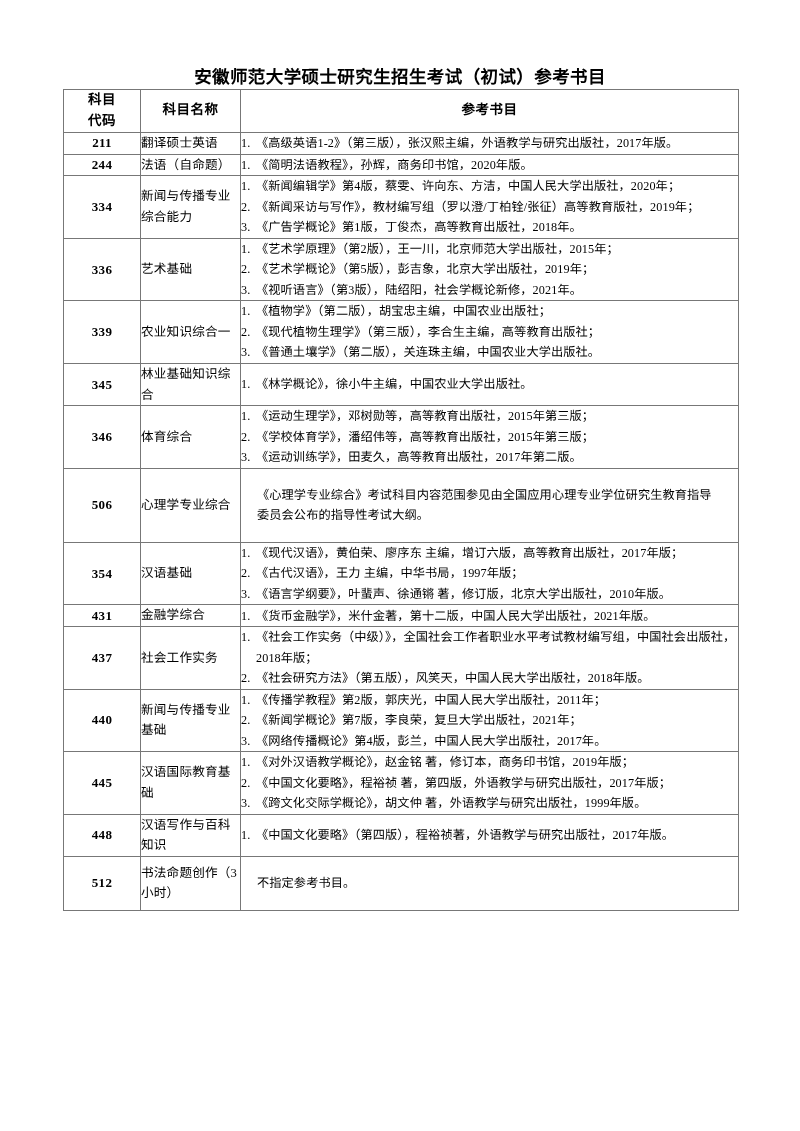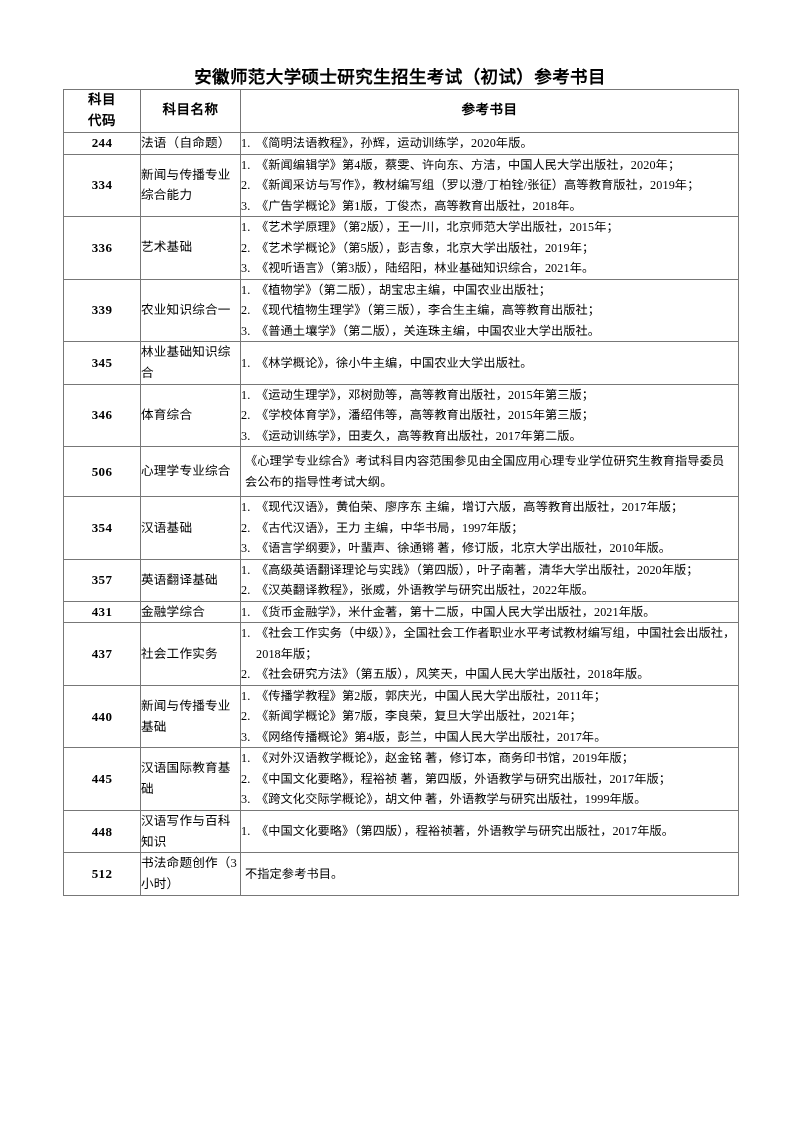--- a/index.html
+++ b/index.html
@@ -99,21 +99,21 @@
     text-indent: 0;
     padding-left: 15px;
     position: relative;
   }
   td.books ol.refs > li .marker {
     position: absolute;
     left: 0;
     top: 0;
   }
   td.books p.plain {
-    margin: 4px;
+    margin: 16px;
     padding: 0;
   }
 </style>
 </head>
 <body>
 
 <div class="page">
 
   <h1 class="doc-title">安徽师范大学硕士研究生招生考试（初试）参考书目</h1>
 
@@ -129,25 +129,34 @@
           <th class="hd">
             <span class="hd-line">科目</span>
             <span class="hd-line">代码</span>
           </th>
           <th class="hd">科目名称</th>
           <th class="hd">参考书目</th>
         </tr>
       </thead>
       <tbody id="table-body">
           <tr>
+            <td class="code">211</td>
+            <td class="name center-name">翻译硕士英语</td>
+            <td class="books">
+              <ol class="refs">
+                <li><span class="marker">1.</span><span>《高级英语1-2》（第三版），张汉熙主编，外语教学与研究出版社，2017年版。</span></li>
+              </ol>
+            </td>
+          </tr>
+          <tr>
             <td class="code">244</td>
             <td class="name center-name">法语（自命题）</td>
             <td class="books">
               <ol class="refs">
-                <li><span class="marker">1.</span><span>《简明法语教程》，孙辉，运动训练学，2020年版。</span></li>
+                <li><span class="marker">1.</span><span>《简明法语教程》，孙辉，商务印书馆，2020年版。</span></li>
               </ol>
             </td>
           </tr>
           <tr>
             <td class="code">334</td>
             <td class="name center-name">新闻与传播专业综合能力</td>
             <td class="books">
               <ol class="refs">
                 <li><span class="marker">1.</span><span>《新闻编辑学》第4版，蔡雯、许向东、方洁，中国人民大学出版社，2020年；</span></li>
                 <li><span class="marker">2.</span><span>《新闻采访与写作》，教材编写组（罗以澄/丁柏铨/张征）高等教育版社，2019年；</span></li>
@@ -155,21 +164,21 @@
               </ol>
             </td>
           </tr>
           <tr>
             <td class="code">336</td>
             <td class="name center-name">艺术基础</td>
             <td class="books">
               <ol class="refs">
                 <li><span class="marker">1.</span><span>《艺术学原理》（第2版），王一川，北京师范大学出版社，2015年；</span></li>
                 <li><span class="marker">2.</span><span>《艺术学概论》（第5版），彭吉象，北京大学出版社，2019年；</span></li>
-                <li><span class="marker">3.</span><span>《视听语言》（第3版），陆绍阳，林业基础知识综合，2021年。</span></li>
+                <li><span class="marker">3.</span><span>《视听语言》（第3版），陆绍阳，社会学概论新修，2021年。</span></li>
               </ol>
             </td>
           </tr>
           <tr>
             <td class="code">339</td>
             <td class="name center-name">农业知识综合一</td>
             <td class="books">
               <ol class="refs">
                 <li><span class="marker">1.</span><span>《植物学》（第二版），胡宝忠主编，中国农业出版社；</span></li>
                 <li><span class="marker">2.</span><span>《现代植物生理学》（第三版），李合生主编，高等教育出版社；</span></li>
@@ -209,30 +218,20 @@
             <td class="name center-name">汉语基础</td>
             <td class="books">
               <ol class="refs">
                 <li><span class="marker">1.</span><span>《现代汉语》，黄伯荣、廖序东 主编，增订六版，高等教育出版社，2017年版；</span></li>
                 <li><span class="marker">2.</span><span>《古代汉语》，王力 主编，中华书局，1997年版；</span></li>
                 <li><span class="marker">3.</span><span>《语言学纲要》，叶蜚声、徐通锵 著，修订版，北京大学出版社，2010年版。</span></li>
               </ol>
             </td>
           </tr>
           <tr>
-            <td class="code">357</td>
-            <td class="name center-name">英语翻译基础</td>
-            <td class="books">
-              <ol class="refs">
-                <li><span class="marker">1.</span><span>《高级英语翻译理论与实践》（第四版），叶子南著，清华大学出版社，2020年版；</span></li>
-                <li><span class="marker">2.</span><span>《汉英翻译教程》，张威，外语教学与研究出版社，2022年版。</span></li>
-              </ol>
-            </td>
-          </tr>
-          <tr>
             <td class="code">431</td>
             <td class="name center-name">金融学综合</td>
             <td class="books">
               <ol class="refs">
                 <li><span class="marker">1.</span><span>《货币金融学》，米什金著，第十二版，中国人民大学出版社，2021年版。</span></li>
               </ol>
             </td>
           </tr>
           <tr>
             <td class="code">437</td>

